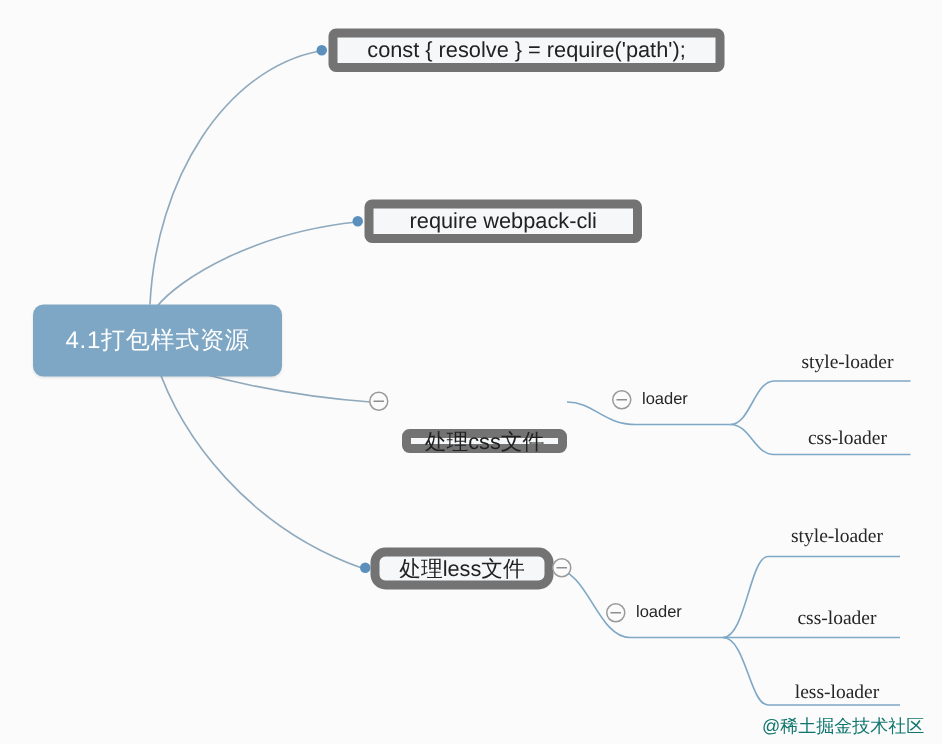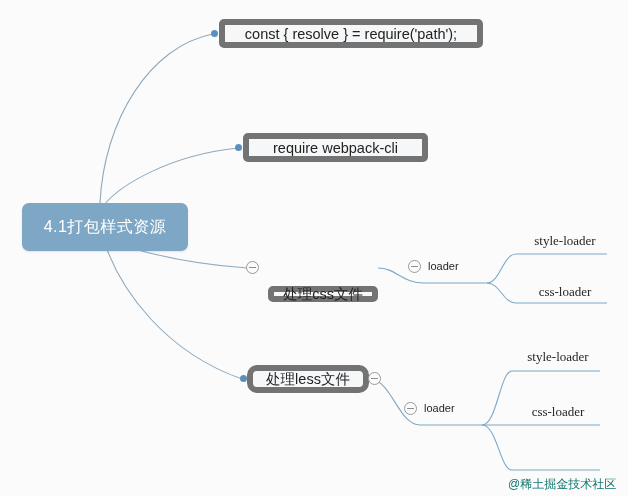--- a/index.html
+++ b/index.html
@@ -167,16 +167,19 @@
   <div class="node plain-node" style="left:424px; top:398px; width:58px; height:20px;">
     <span>loader</span>
   </div>
 
   <div class="node leaf-node" style="left:518px; top:348px; width:80px; height:18px;">
     <span>style-loader</span>
   </div>
   <div class="node leaf-node" style="left:518px; top:403px; width:80px; height:18px;">
     <span>css-loader</span>
   </div>
+  <div class="node leaf-node" style="left:518px; top:452px; width:80px; height:18px;">
+    <span>less-loader</span>
+  </div>
 
   <div class="watermark" style="left:508px; top:476px;">@稀土掘金技术社区</div>
 
 </div>
 
 </body></html>

